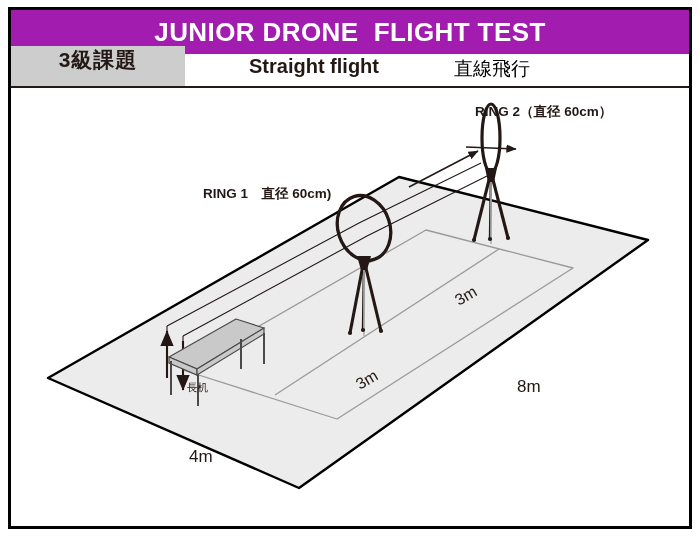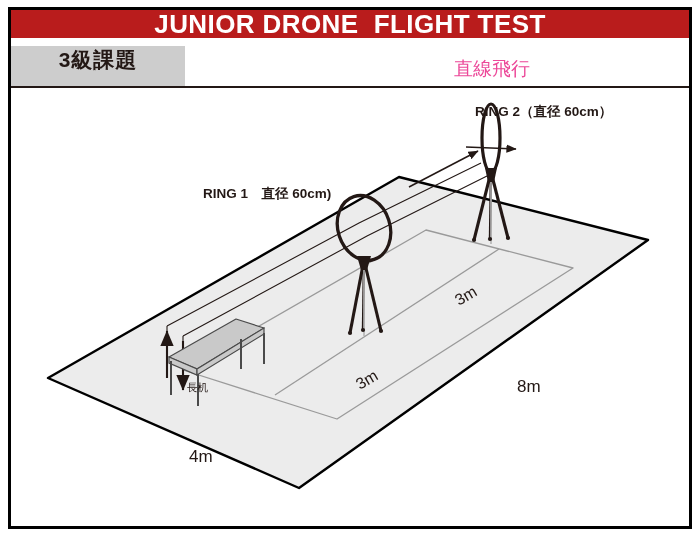--- a/index.html
+++ b/index.html
@@ -30,22 +30,22 @@
     box-sizing: border-box;
     background: #ffffff;
   }
 
   
   .title-bar {
     position: absolute;
     left: 11px;
     top: 10px;
     width: 678px;
-    height: 28px;
-    background: #b91c1c;
+    height: 44px;
+    background: #a21caf;
     display: flex;
     align-items: center;
     justify-content: center;
     box-sizing: border-box;
   }
   .title-text {
     color: #ffffff;
     font-size: 26px;
     font-weight: bold;
     letter-spacing: 0.4px;
@@ -88,21 +88,21 @@
     font-weight: bold;
     color: #231815;
     letter-spacing: 0px;
   }
   .task-ja {
     position: absolute;
     left: 443px;
     top: 10px;
     font-size: 19px;
     font-weight: normal;
-    color: #ec4899;
+    color: #000000;
   }
   .subtitle-rule {
     position: absolute;
     left: 11px;
     top: 86px;
     width: 678px;
     height: 2px;
     background: #231815;
   }
 
@@ -147,20 +147,21 @@
   <div class="frame"></div>
 
   <div class="title-bar">
     <span class="title-text">JUNIOR DRONE  FLIGHT TEST</span>
   </div>
 
   <div class="subtitle-row">
     <div class="grade-badge">
       <span class="grade-text">3級課題</span>
     </div>
+    <span class="task-en">Straight flight</span>
     <span class="task-ja">直線飛行</span>
   </div>
   <div class="subtitle-rule"></div>
 
   <div class="diagram">
     <svg width="678" height="438" viewBox="0 0 678 438" xmlns="http://www.w3.org/2000/svg">
       <defs>
         <marker id="arrHead" markerWidth="9" markerHeight="9" refX="7.2" refY="3.2" orient="auto" markerUnits="strokeWidth">
           <path d="M0,0 L7.6,3.2 L0,6.4 z" fill="#231815"></path>
         </marker>

